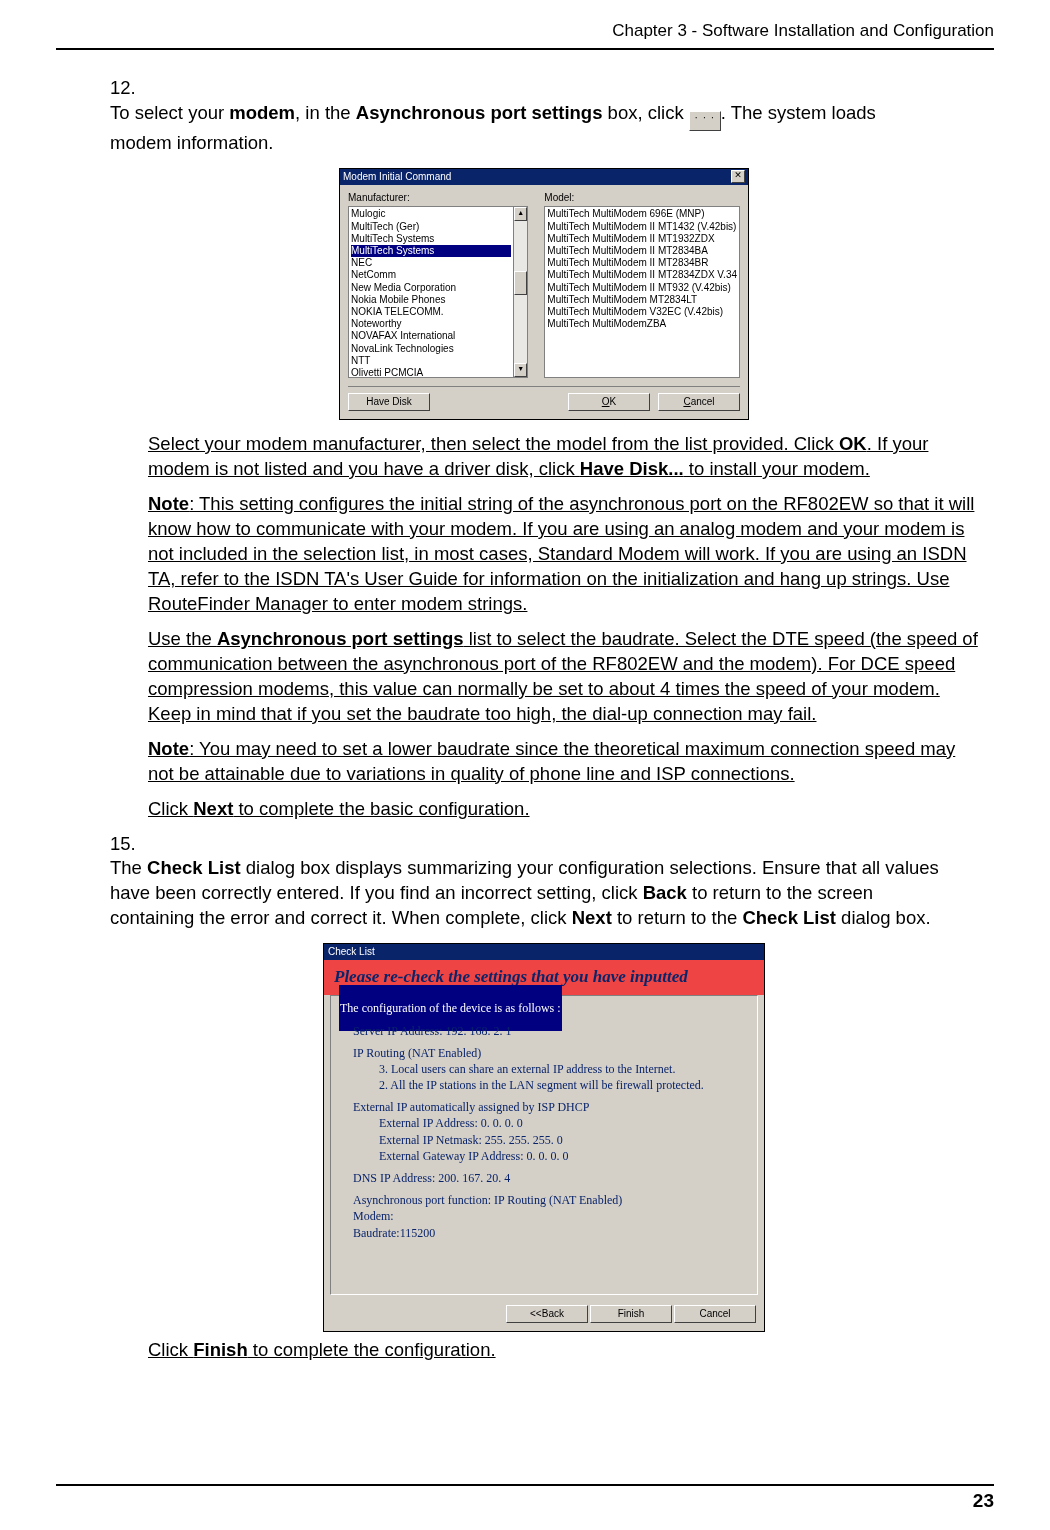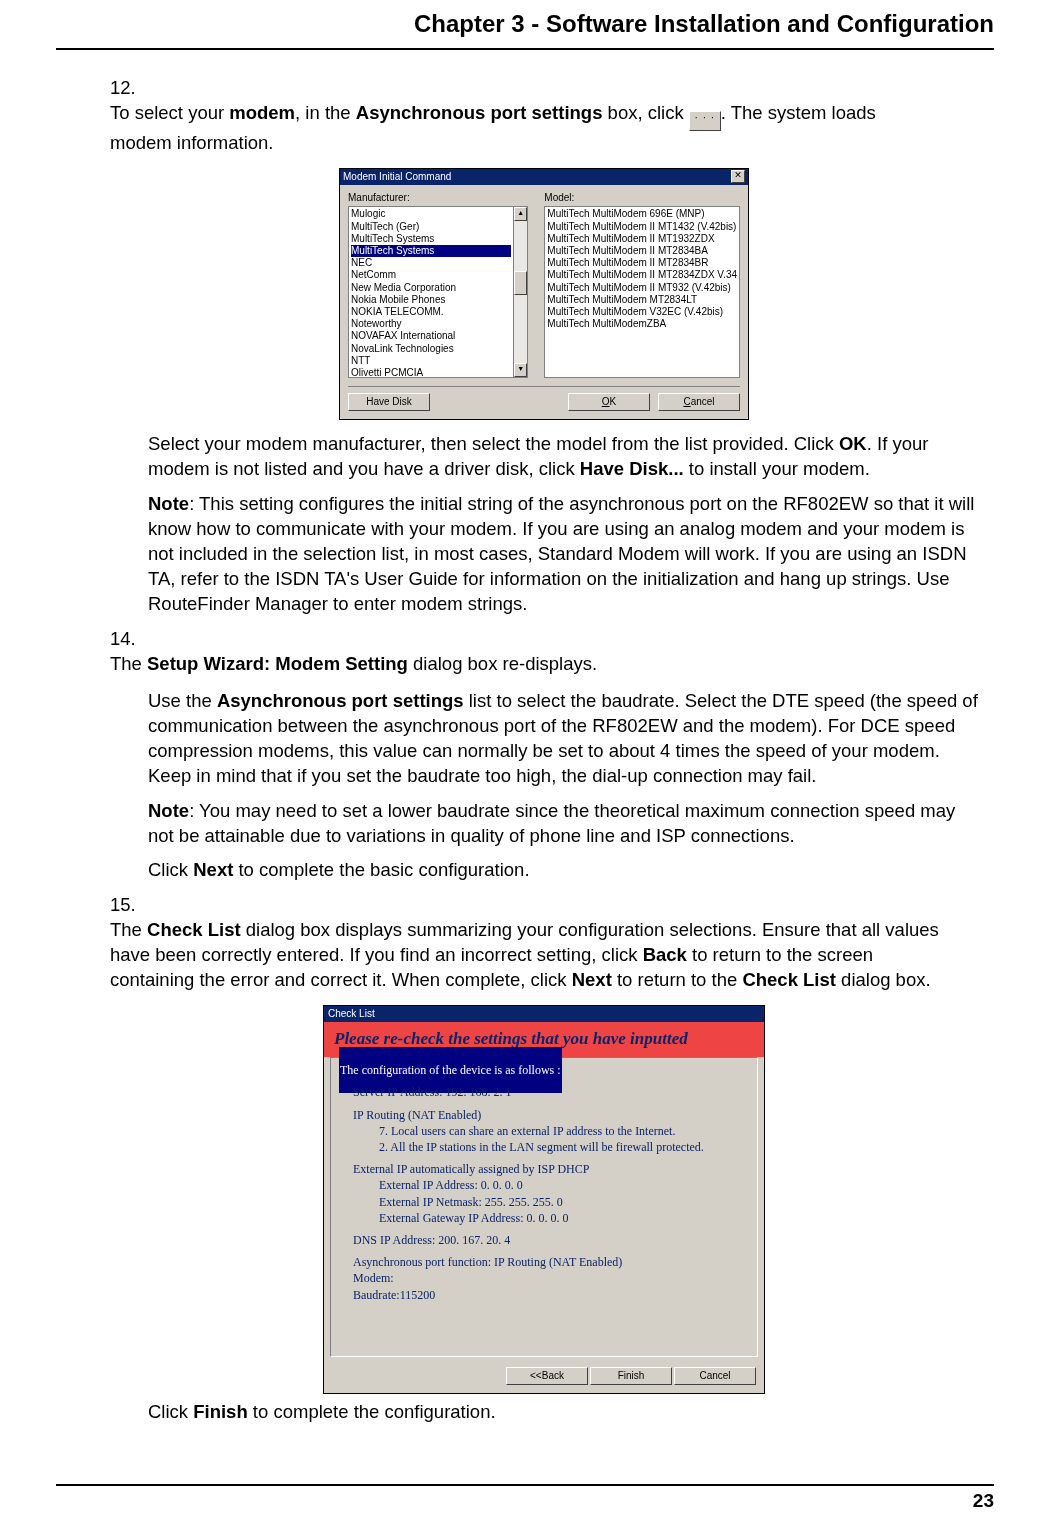--- a/index.html
+++ b/index.html
@@ -9,42 +9,42 @@
     margin: 0;
     font-family: Arial, Helvetica, sans-serif;
     font-size: 18.5px;
     color: #000;
     position: relative;
     background: #fff;
     line-height: 1.35;
   }
   .header {
     position: absolute;
-    top: 8px;
+    top: 20px;
     right: 56px;
-    font-weight: bold;
-    font-size: 24px;
+    font-weight: normal;
+    font-size: 17px;
   }
   .header-rule {
     position: absolute;
     top: 48px;
     left: 56px;
     right: 56px;
     border-top: 2px solid #000;
   }
   .content {
     position: absolute;
     top: 70px;
     left: 110px;
     right: 72px;
   }
   .step { margin-top: 6px; margin-bottom: 12px; }
   .num { display: inline-block; width: 34px; vertical-align: top; }
   .body { display: inline-block; width: calc(100% - 38px); vertical-align: top; }
-  .indent { margin-left: 38px; margin-top: 10px; margin-bottom: 10px; }
+  .indent { margin-left: 38px; margin-top: 10px; margin-bottom: 10px; text-decoration: underline; }
   b { font-weight: bold; }
   .ellipsis-btn {
     display: inline-block;
     width: 30px; height: 18px;
     background: #d4d0c8;
     border-top: 1px solid #fff;
     border-left: 1px solid #fff;
     border-right: 1px solid #404040;
     border-bottom: 1px solid #404040;
     font-size: 10px; text-align: center; line-height: 12px;
@@ -269,26 +269,20 @@
     </div>
   </div>
 
   <div class="indent">
     <span>Select your modem manufacturer, then select the model from the list provided.  Click </span><b>OK</b><span>.  If your modem is not listed and you have a driver disk, click </span><b>Have Disk...</b><span> to install your modem.</span>
   </div>
   <div class="indent">
     <b>Note</b><span>: This setting configures the initial string of the asynchronous port on the RF802EW so that it will know how to communicate with your modem.  If you are using an analog modem and your modem is not included in the selection list, in most cases, Standard Modem will work.  If you are using an ISDN TA, refer to the ISDN TA's User Guide for information on the initialization and hang up strings.  Use RouteFinder Manager to enter modem strings.</span>
   </div>
 
-  <div class="step">
-    <span class="num">14.</span>
-    <span class="body">
-      <span>The </span><b>Setup Wizard: Modem Setting</b><span> dialog box re-displays.</span>
-    </span>
-  </div>
   <div class="indent">
     <span>Use the </span><b>Asynchronous port settings</b><span> list to select the baudrate.  Select the DTE speed (the speed of communication between the asynchronous port of the RF802EW and the modem).  For DCE speed compression modems, this value can normally be set to about 4 times the speed of your modem.  Keep in mind that if you set the baudrate too high, the dial-up connection may fail.</span>
   </div>
   <div class="indent">
     <b>Note</b><span>: You may need to set a lower baudrate since the theoretical maximum connection speed may not be attainable due to variations in quality of phone line and ISP connections.</span>
   </div>
   <div class="indent">
     <span>Click </span><b>Next</b><span> to complete the basic configuration.</span>
   </div>
 
@@ -303,21 +297,21 @@
     <div class="titlebar">
       <span>Check List</span>
     </div>
     <div class="instr">Please re-check the settings that you have inputted</div>
     <div class="textarea">
       <span class="hdr">The configuration of the device is as follows :</span>
       <div class="gap"></div>
       <div class="sub">Server IP Address: 192. 168.  2.  1</div>
       <div class="gap"></div>
       <div class="sub">IP Routing (NAT Enabled)</div>
-      <div class="sub2">7. Local users can share an external IP address to the Internet.</div>
+      <div class="sub2">3. Local users can share an external IP address to the Internet.</div>
       <div class="sub2">2. All the IP stations in the LAN segment will be firewall protected.</div>
       <div class="gap"></div>
       <div class="sub">External IP automatically assigned by ISP DHCP</div>
       <div class="sub2">External IP Address: 0.  0.  0.  0</div>
       <div class="sub2">External IP Netmask: 255. 255. 255.  0</div>
       <div class="sub2">External Gateway IP Address: 0.  0.  0.  0</div>
       <div class="gap"></div>
       <div class="sub">DNS IP Address: 200. 167.  20.  4</div>
       <div class="gap"></div>
       <div class="sub">Asynchronous port function:    IP Routing (NAT Enabled)</div>

